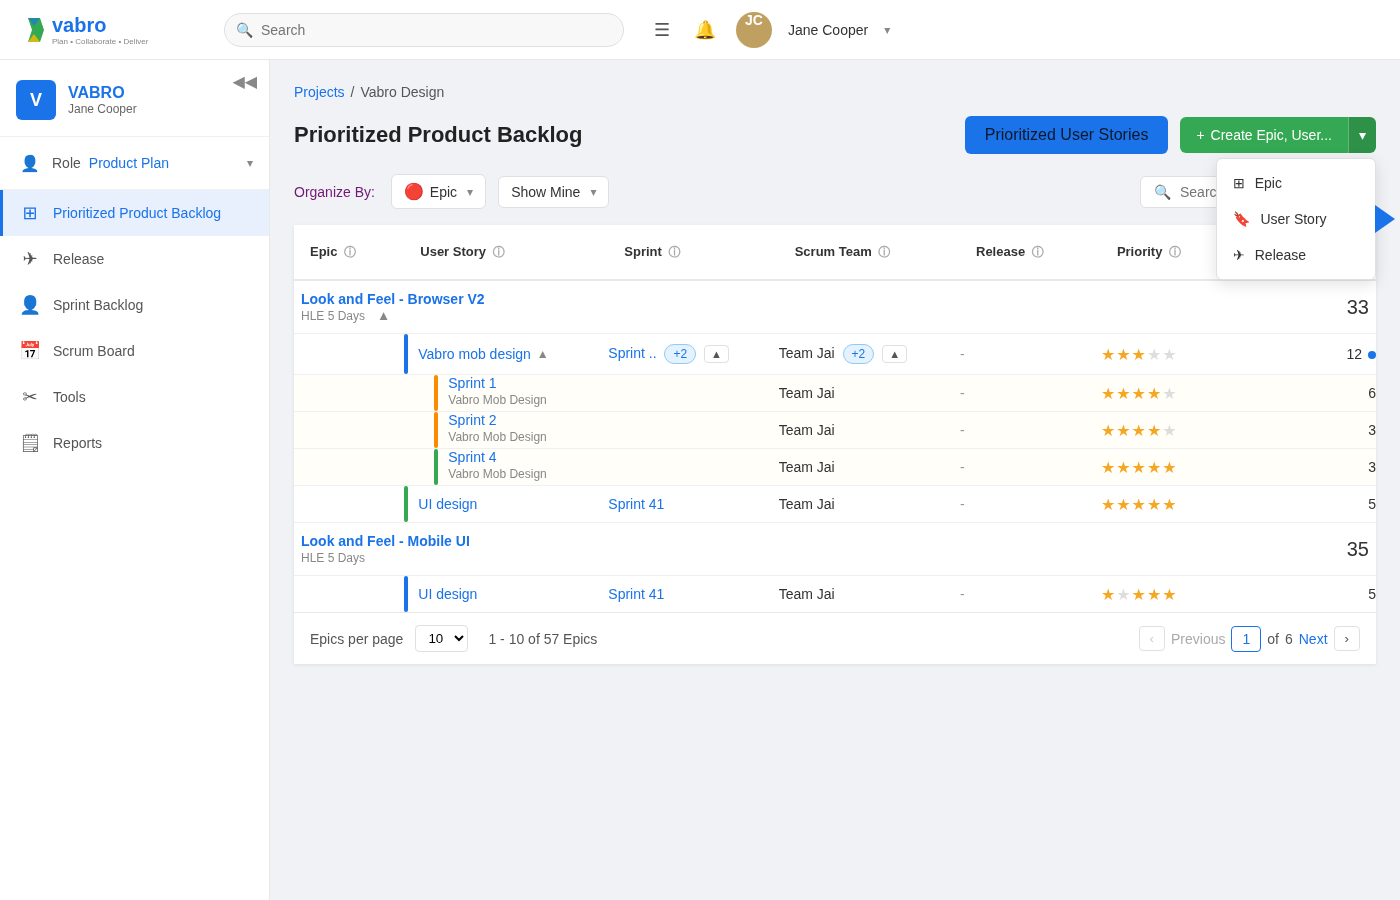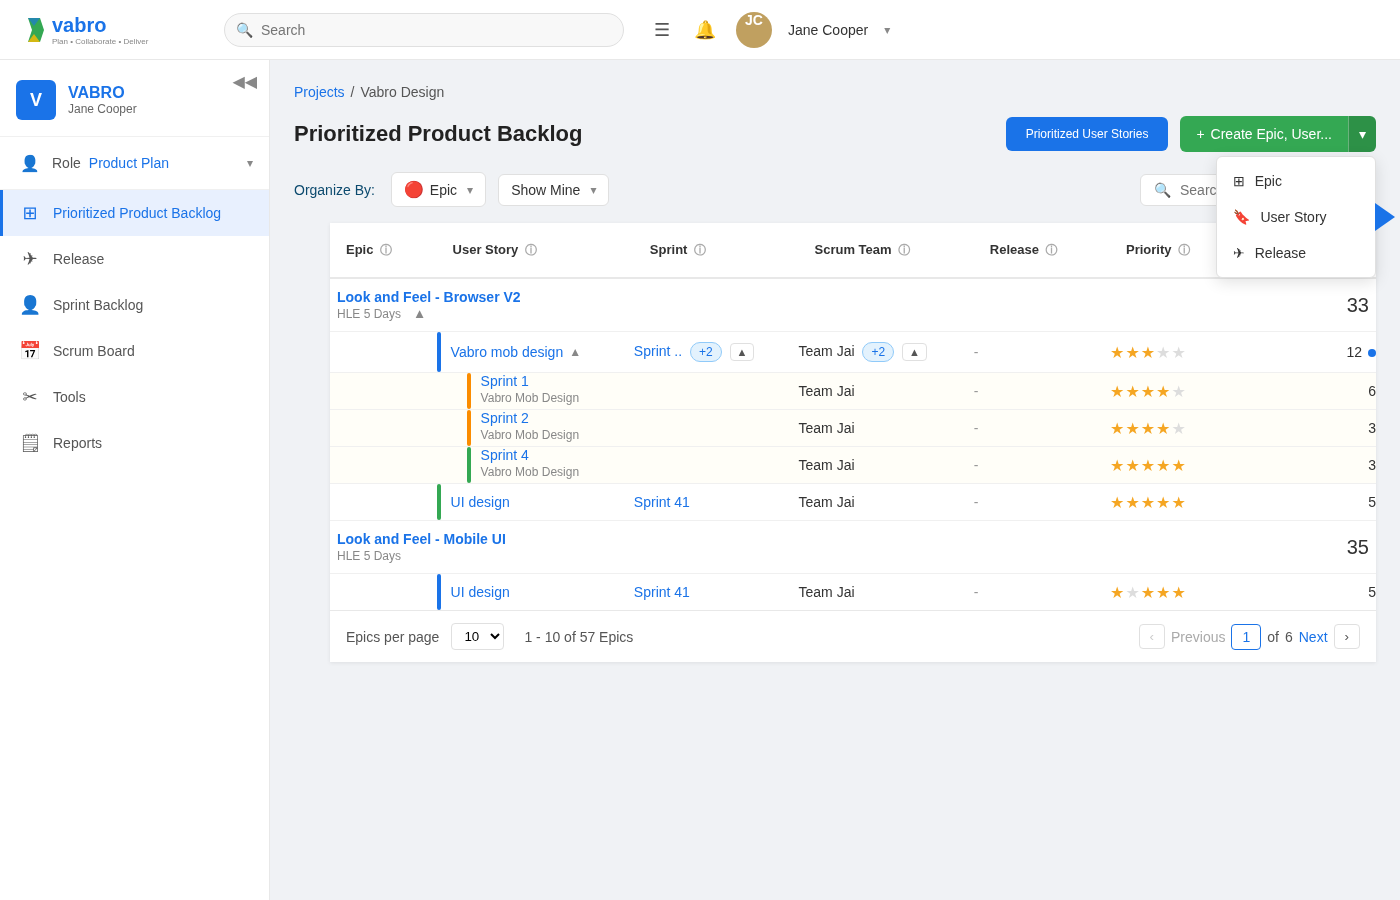--- a/index.html
+++ b/index.html
@@ -84,22 +84,22 @@
     .breadcrumb span { color: #555; }
 
     
     .header-row {
       display: flex; align-items: center; justify-content: space-between;
       margin-bottom: 20px;
     }
     .page-title { font-size: 22px; font-weight: 600; color: #222; }
     .header-btns { display: flex; gap: 12px; align-items: center; position: relative; }
     .btn-secondary {
-      background: #1a73e8; color: #ffffff; border: none;
-      padding: 10px 20px; border-radius: 6px; font-size: 12px;
+      background: #1a73e8; color: #0f172a; border: none;
+      padding: 10px 20px; border-radius: 6px; font-size: 16px;
       font-weight: 500; cursor: pointer;
     }
     .btn-dropdown-caret {
       background: #2d9147; color: #fff; border: none; border-left: 1px solid rgba(255,255,255,0.3);
       padding: 10px 10px; border-radius: 0 6px 6px 0; cursor: pointer; font-size: 14px;
     }
     .btn-green-group { display: flex; }
     .btn-green-main {
       background: #34a853; color: #fff; border: none;
       padding: 10px 16px; border-radius: 6px 0 0 6px; font-size: 14px;
@@ -123,40 +123,40 @@
       width: 0; height: 0;
       border-top: 14px solid transparent;
       border-bottom: 14px solid transparent;
       border-left: 20px solid #1a73e8;
     }
 
     
     .filters-row {
       display: flex; align-items: center; gap: 12px; margin-bottom: 16px;
     }
-    .organize-label { color: #0c4a6e; margin-right: 4px; }
+    .organize-label { color: #701a75; margin-right: 4px; }
     .filter-select {
       display: flex; align-items: center; gap: 6px;
       border: 1px solid #e0e0e0; border-radius: 6px; padding: 7px 12px;
       background: #fff; cursor: pointer; color: #333;
     }
     .filter-select .epic-dot { color: #e53935; font-size: 16px; }
     .filter-select .caret { color: #888; font-size: 12px; margin-left: 4px; }
     .search-filter {
       display: flex; align-items: center; gap: 8px; margin-left: auto;
       border: 1px solid #e0e0e0; border-radius: 6px; padding: 7px 14px;
       background: #fff; min-width: 200px;
     }
     .search-filter input { border: none; outline: none; font-size: 14px; width: 100%; background: transparent; }
 
     
     .table-container {
       background: #fff; border-radius: 0;
       box-shadow: 0 1px 4px rgba(0,0,0,0.08);
-      overflow: hidden; margin-bottom: 16px; margin-left: 36px;
+      overflow: hidden; margin-bottom: 16px;
     }
     table { width: 100%; border-collapse: collapse; }
     thead tr { border-bottom: 2px solid #e8e8e8; }
     thead th {
       padding: 12px 16px; text-align: left; font-weight: 600; color: #333;
       font-size: 13px; white-space: nowrap;
     }
     thead th .info-icon { color: #aaa; font-size: 12px; margin-left: 3px; }
     tbody tr { border-bottom: 1px solid #f0f0f0; }
     tbody tr:last-child { border-bottom: none; }

